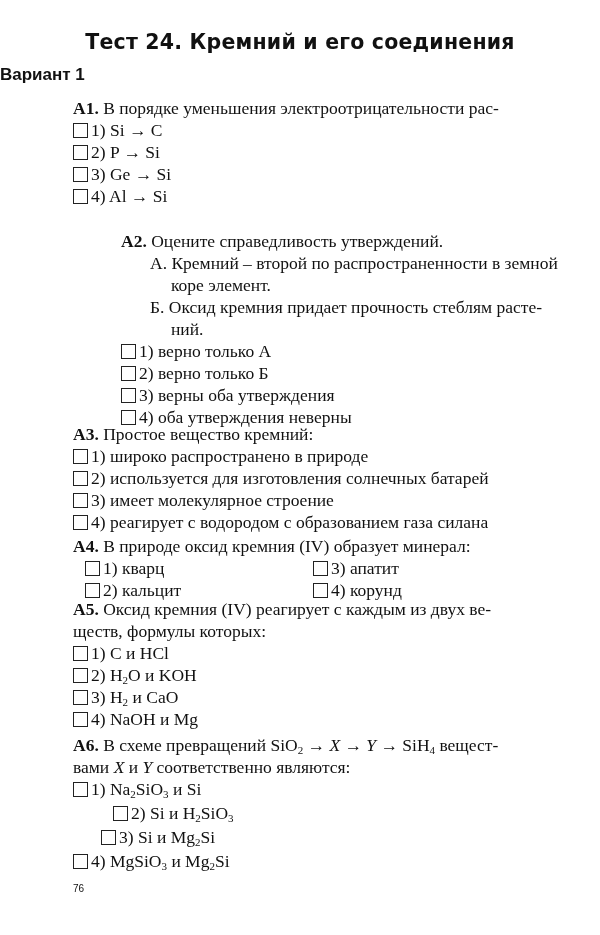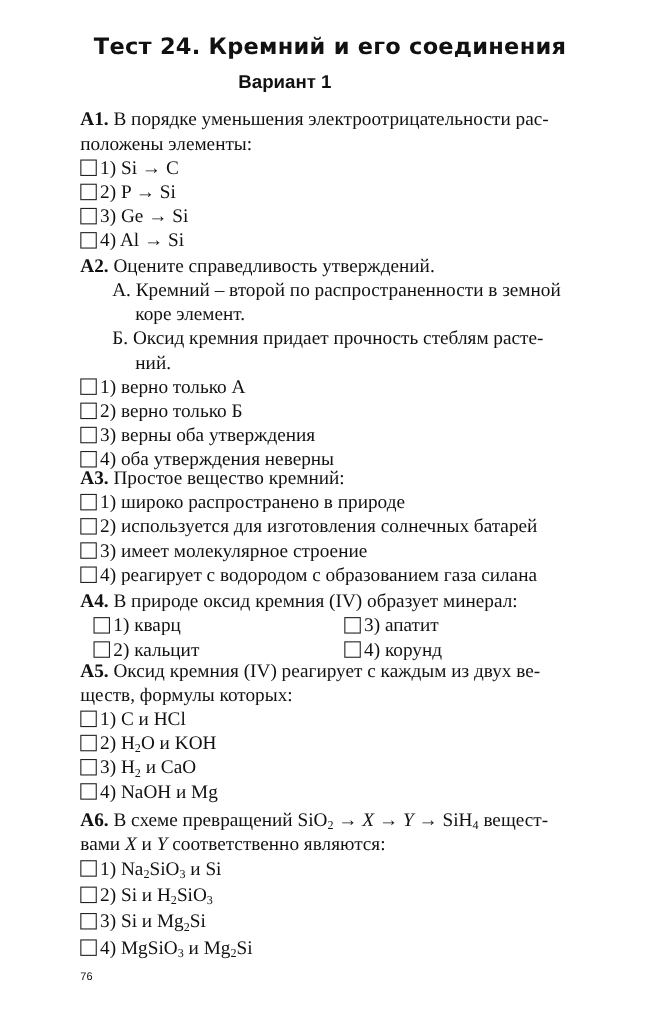--- a/index.html
+++ b/index.html
@@ -1,20 +1,20 @@
 <!DOCTYPE html>
 <html><head>
 <meta charset="utf-8">
 <style>
   html, body { margin: 0; padding: 0; background: #ffffff; }
   body { width: 600px; height: 935px; position: relative; overflow: hidden; color: #111; }
   .page { position: absolute; left: 0; top: 0; width: 600px; height: 935px; }
   .title { position: absolute; left: 0; width: 600px; top: 30px; text-align: center;
     font-family: "DejaVu Sans", sans-serif; font-weight: bold; font-size: 20.5px; letter-spacing: 0.2px; }
-  .variant { position: absolute; left: 0; width: 518px; top: 65px; text-align: center;
+  .variant { position: absolute; left: 0; width: 518px; top: 65px; 
     font-family: "Liberation Sans", sans-serif; font-weight: bold; font-size: 17px; }
   .q { position: absolute; left: 73px; width: 460px; font-family: "Liberation Serif", serif; font-size: 17.5px; line-height: 22px; }
   .q .num { font-weight: bold; }
   .stem { text-indent: 0; }
   .opt { position: relative; height: 22px; line-height: 22px; white-space: nowrap; }
   .box { display: inline-block; width: 15px; height: 15px; border: 1.3px solid #222; vertical-align: -2px; margin-right: 3px; box-sizing: border-box; cursor: pointer; }
   .stmt { padding-left: 29px; }
   .stmt .cont { padding-left: 21px; }
   .two-col { position: relative; height: 22px; }
   .two-col .col2 { position: absolute; left: 240px; top: 0; }
@@ -25,28 +25,27 @@
 </style>
 </head>
 <body>
 
 <div class="page">
   <div class="title">Тест 24. Кремний и его соединения</div>
   <div class="variant">Вариант 1</div>
 
   <div class="q" style="top:97px;">
     <div class="stem"><span class="num">A1.</span> <span>В порядке уменьшения электроотрицательности рас-</span></div>
-    <div>положены элементы:</div>
     <div class="opt"><span class="box"></span><span>1) Si → C</span></div>
     <div class="opt"><span class="box"></span><span>2) P → Si</span></div>
     <div class="opt"><span class="box"></span><span>3) Ge → Si</span></div>
     <div class="opt"><span class="box"></span><span>4) Al → Si</span></div>
   </div>
 
-  <div class="q" style="top:230px;">
+  <div class="q" style="top:230px;margin-left:48px;">
     <div class="stem"><span class="num">A2.</span> <span>Оцените справедливость утверждений.</span></div>
     <div class="stmt">
       <div>А. Кремний – второй по распространенности в земной</div>
       <div class="cont">коре элемент.</div>
     </div>
     <div class="stmt">
       <div>Б. Оксид кремния придает прочность стеблям расте-</div>
       <div class="cont">ний.</div>
     </div>
     <div class="opt"><span class="box"></span><span>1) верно только А</span></div>
@@ -81,19 +80,19 @@
     <div class="opt"><span class="box"></span><span>1) C и HCl</span></div>
     <div class="opt"><span class="box"></span><span>2) H</span><sub>2</sub><span>O и KOH</span></div>
     <div class="opt"><span class="box"></span><span>3) H</span><sub>2</sub><span> и CaO</span></div>
     <div class="opt"><span class="box"></span><span>4) NaOH и Mg</span></div>
   </div>
 
   <div class="q" style="top:734px;">
     <div class="stem" style="white-space:nowrap;"><span class="num">A6.</span> <span>В схеме превращений SiO</span><sub>2</sub><span> → </span><span class="it">X</span><span> → </span><span class="it">Y</span><span> → SiH</span><sub>4</sub><span> вещест-</span></div>
     <div><span>вами </span><span class="it">X</span><span> и </span><span class="it">Y</span><span> соответственно являются:</span></div>
     <div class="opt" style="height:24px;"><span class="box"></span><span>1) Na</span><sub>2</sub><span>SiO</span><sub>3</sub><span> и Si</span></div>
-    <div class="opt" style="height:24px;"><span class="box"></span><span>2) Si и H</span><sub>2</sub><span>SiO</span><sub>3</sub><span></span></div>
-    <div class="opt" style="height:24px;"><span class="box"></span><span>3) Si и Mg</span><sub>2</sub><span>Si</span><sub></sub><span></span></div>
+    <div class="opt" style="height:24px;margin-left:40px;"><span class="box"></span><span>2) Si и H</span><sub>2</sub><span>SiO</span><sub>3</sub><span></span></div>
+    <div class="opt" style="height:24px;margin-left:28px;"><span class="box"></span><span>3) Si и Mg</span><sub>2</sub><span>Si</span><sub></sub><span></span></div>
     <div class="opt" style="height:24px;"><span class="box"></span><span>4) MgSiO</span><sub>3</sub><span> и Mg</span><sub>2</sub><span>Si</span></div>
   </div>
 
   <div class="pagenum">76</div>
 </div>
 
 </body></html>

